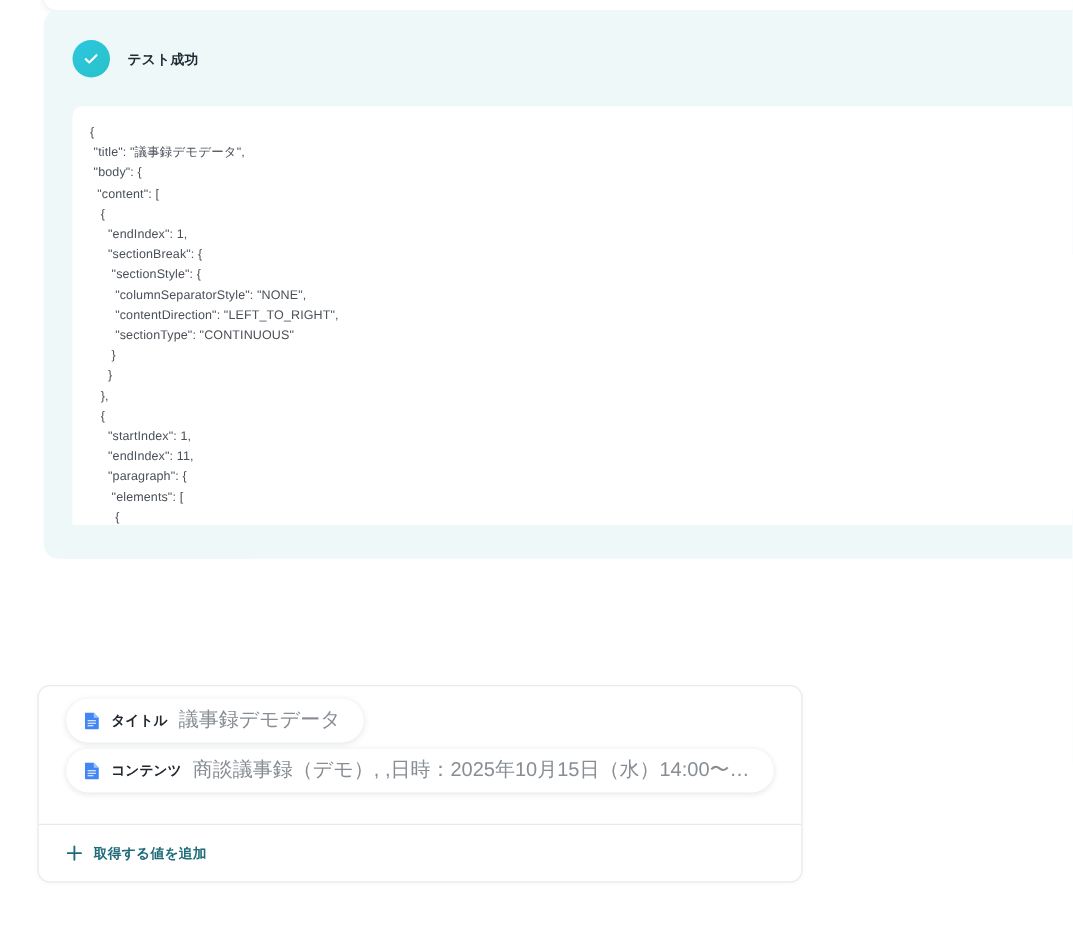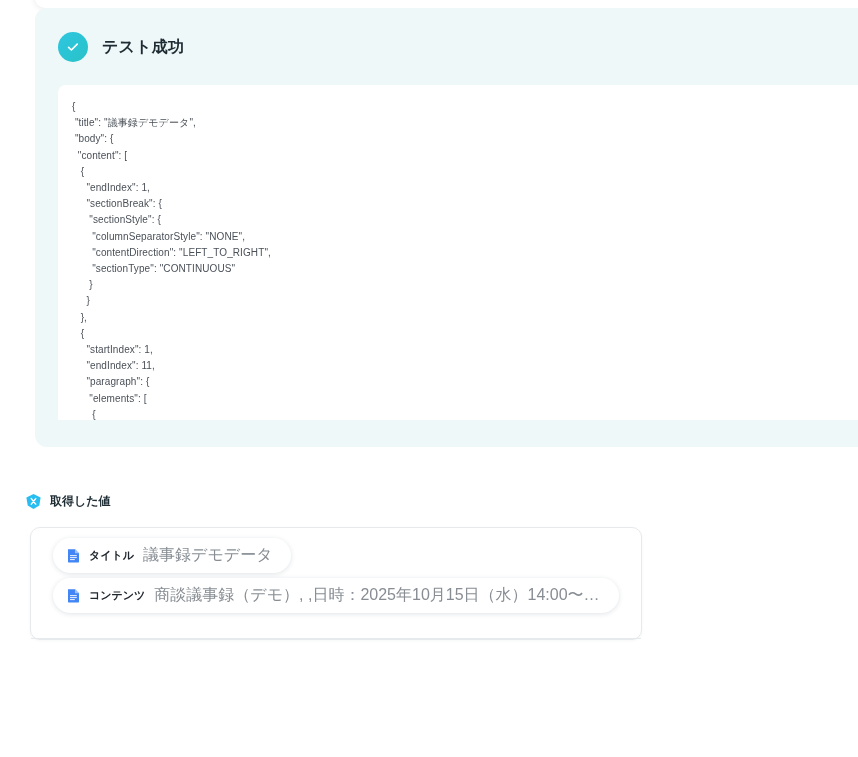--- a/index.html
+++ b/index.html
@@ -51,21 +51,21 @@
     height: 30px;
     border-radius: 50%;
     background: linear-gradient(135deg, #2ec6e0 0%, #28c2c8 100%);
     display: flex;
     align-items: center;
     justify-content: center;
     flex: 0 0 auto;
   }
   .success-badge svg { display: block; }
   .result-title {
-    font-size: 16px;
+    font-size: 11px;
     font-weight: bold;
     color: #1d2b33;
     letter-spacing: 0.2px;
   }
 
   
   .code-panel {
     position: absolute;
     left: 23px;
     top: 77px;
@@ -115,21 +115,21 @@
     margin-top: 8px;
     font-size: 10px;
     color: #6b7177;
     letter-spacing: 0.1px;
   }
 
   
   .values-card {
     position: absolute;
     left: 30px;
-    top: 527px;
+    top: 548px;
     width: 612px;
     background: #ffffff;
     border: 1px solid #e7eaec;
     border-radius: 10px;
     box-shadow: 0 1px 3px rgba(16,40,60,0.04);
   }
   .values-list { padding: 10px 0 12px 0; }
 
   .value-row {
     display: flex;
@@ -236,29 +236,20 @@
      "paragraph": {
       "elements": [
        {
         "startIndex": 1,
         "endIndex": 11,</pre>
     </div>
 
   </div>
 
   <div class="values-section">
-    <div class="values-head">
-      <span class="var-badge">
-        <svg width="17" height="17" viewBox="0 0 17 17" aria-hidden="true">
-          <path d="M8.5 0.9 L15.6 4.6 L14.3 12.6 L8.5 16.1 L2.7 12.6 L1.4 4.6 Z" fill="#28bdf0"></path>
-          <path d="M6.3 5.6 L10.7 11.1 M10.7 5.6 L6.3 11.1" stroke="#ffffff" stroke-width="1.5" stroke-linecap="round"></path>
-        </svg>
-      </span>
-      <span class="values-head-title">取得した値</span>
-    </div>
   </div>
 
   <div class="values-card">
 
     <div class="values-list">
 
       <div class="value-row">
         <div class="value-pill">
           <span class="doc-icon">
             <svg width="13" height="15" viewBox="0 0 13 15" aria-hidden="true">
@@ -284,16 +275,24 @@
           <span class="value-key">コンテンツ</span>
           <span class="value-val">商談議事録（デモ）, ,日時：2025年10月15日（水）14:00〜15:00 ,商談相手：株式会社BBB　営業部 部長…</span>
         </div>
       </div>
 
 
     </div>
 
     <div class="values-divider"></div>
 
+    <div class="add-value-row">
+      <span class="plus-icon">
+        <svg width="13" height="13" viewBox="0 0 13 13" aria-hidden="true">
+          <path d="M6.5 1.2 V11.8 M1.2 6.5 H11.8" stroke="#1e6b7a" stroke-width="1.5" stroke-linecap="round"></path>
+        </svg>
+      </span>
+      <span class="add-value-label">取得する値を追加</span>
+    </div>
 
   </div>
 
 </div>
 
 </body></html>

